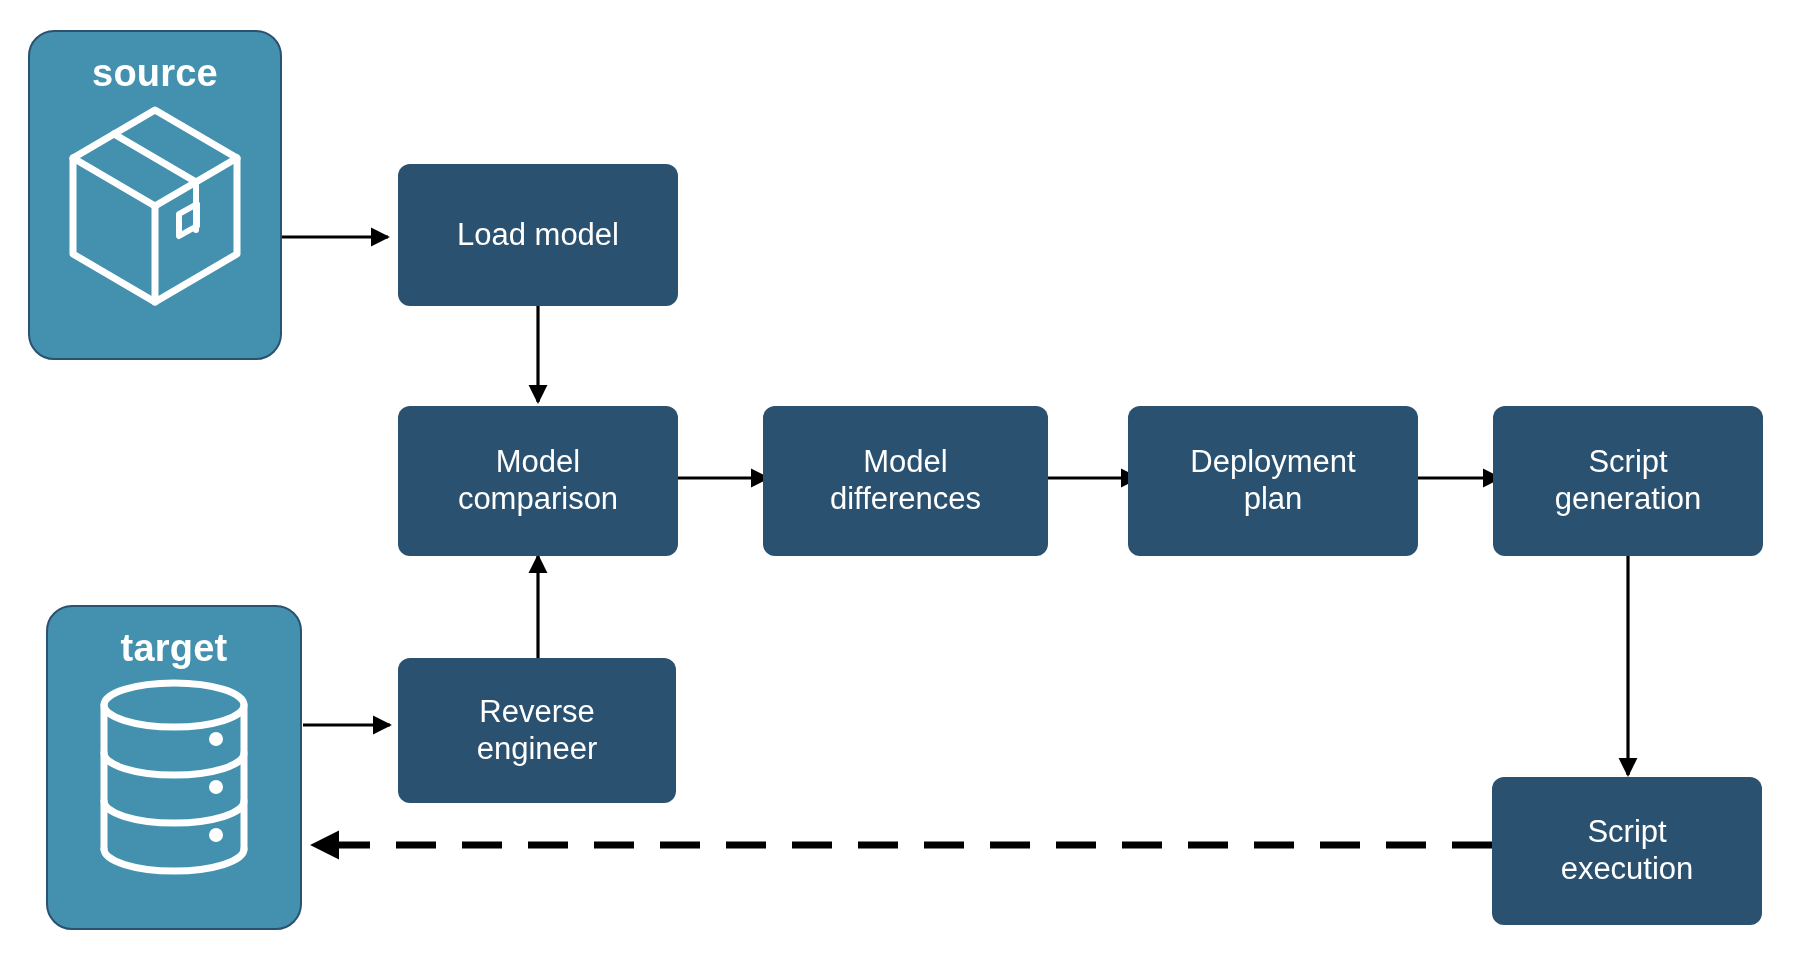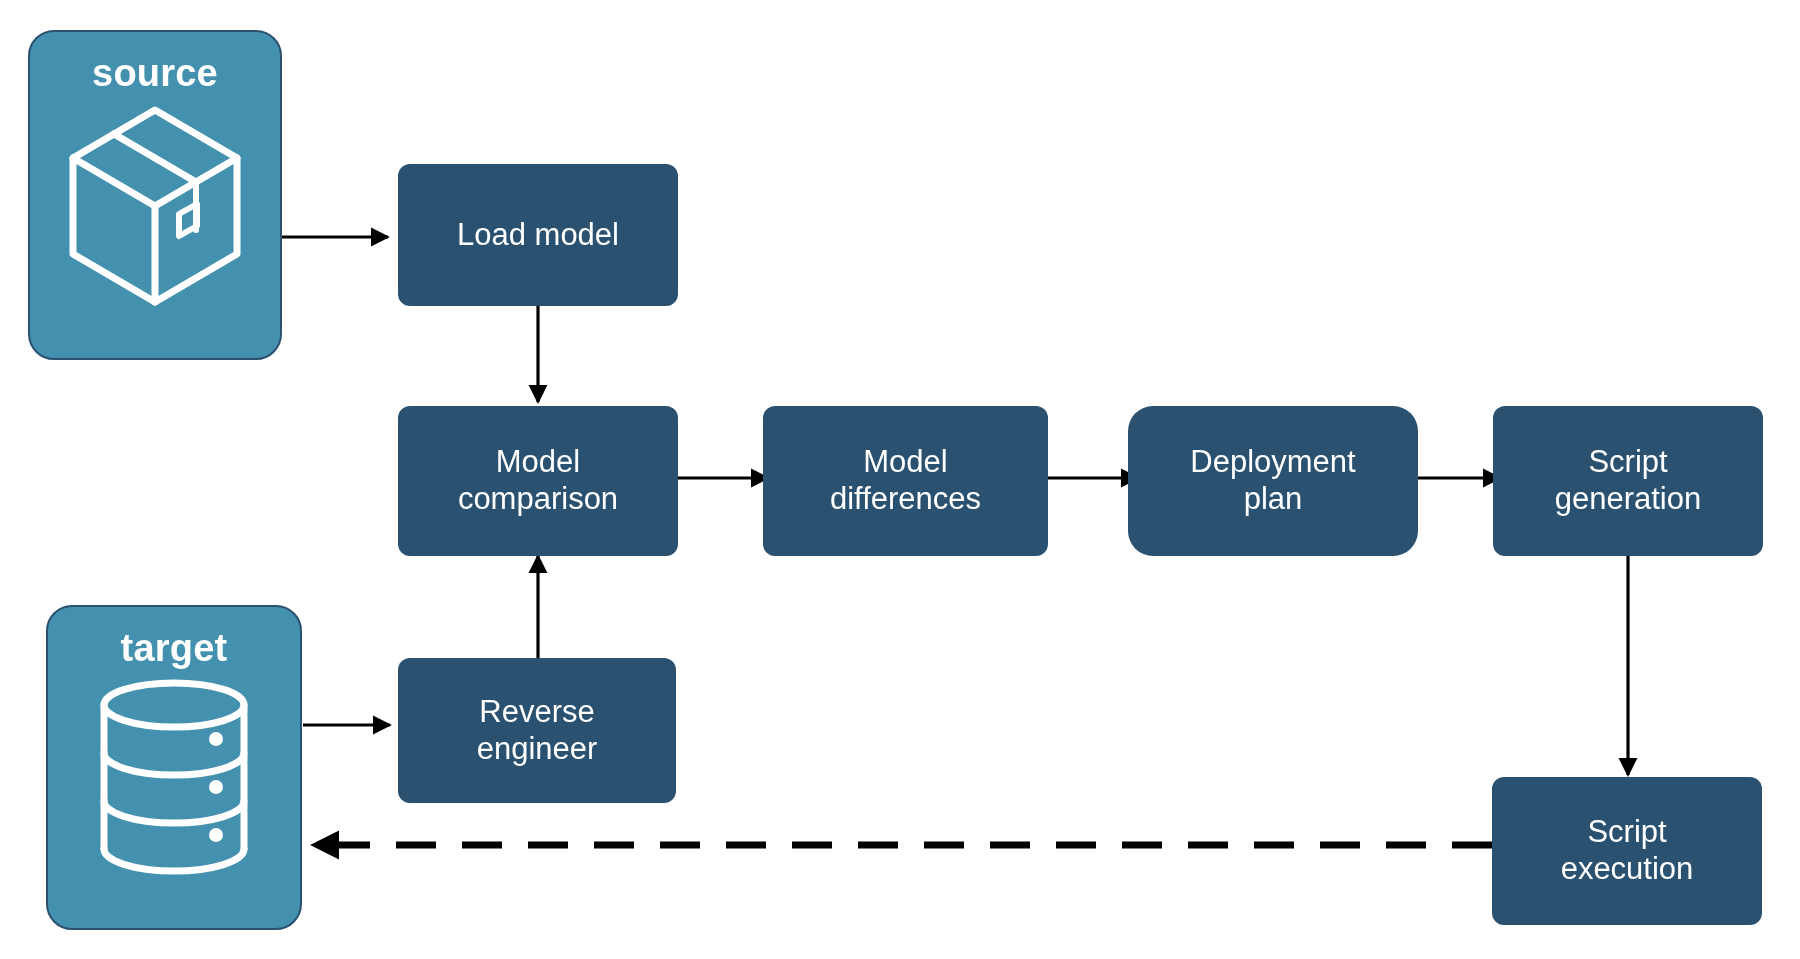--- a/index.html
+++ b/index.html
@@ -177,21 +177,21 @@
   <div class="node process" style="left:398px; top:406px; width:280px; height:150px;">
     <span class="process-label">Model
 comparison</span>
   </div>
 
   <div class="node process" style="left:763px; top:406px; width:285px; height:150px;">
     <span class="process-label">Model
 differences</span>
   </div>
 
-  <div class="node process" style="left:1128px; top:406px; width:290px; height:150px;border-radius:25px;">
+  <div class="node process" style="left:1128px; top:406px; width:290px; height:150px;">
     <span class="process-label">Deployment
 plan</span>
   </div>
 
   <div class="node process" style="left:1493px; top:406px; width:270px; height:150px;">
     <span class="process-label">Script
 generation</span>
   </div>
 
   <div class="node process" style="left:398px; top:658px; width:278px; height:145px;">

